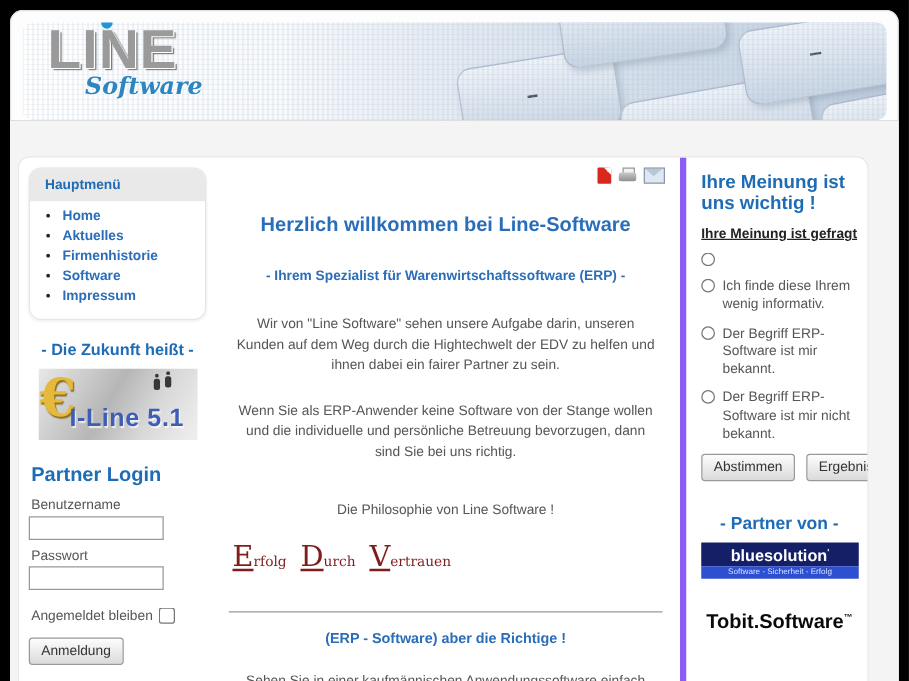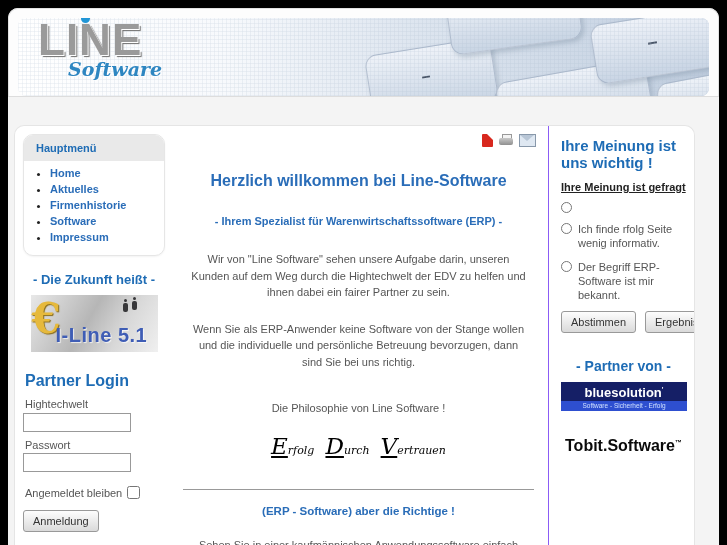--- a/index.html
+++ b/index.html
@@ -39,21 +39,21 @@
   .handle::before { content:""; position:absolute; left:50%; top:0; bottom:2px; width:1px; background:#ccc; }
   .handle::after  { content:""; position:absolute; top:5px; left:3px; right:3px; height:1px; background:#ccc; }
 
   
   .content-zone { position:absolute; top:89px; left:0; right:0; bottom:0; background:#f4f4f4; }
   .card { position:absolute; top:28px; left:6px; right:24px; bottom:0; background:#fff;
     border:1px solid #e5e5e5; border-bottom:none; border-radius:10px 10px 0 0;
     display:flex; overflow:hidden; }
 
   .col-left   { width:154px; padding:8px 4px 0 8px; box-sizing:border-box; }
-  .col-center { flex:1; padding:6px 14px 0; border-right:1px solid #8b5cf6;
+  .col-center { flex:1; padding:6px 14px 0; border-right:5px solid #8b5cf6;
     box-sizing:border-box; position:relative; }
   .col-right  { width:145px; padding:8px 8px 0 12px; box-sizing:border-box; }
 
   
   .menu-box { border:1px solid #e6e6e6; border-radius:10px; background:#fff;
     box-shadow:0 1px 2px rgba(0,0,0,.05); }
   .menu-head { background:#e9e9e9; border-radius:9px 9px 0 0; padding:7px 12px;
     color:#1e6cb5; font-weight:bold; font-size:11px; }
   .menu-list { list-style:disc; margin:6px 0 12px; padding:0 6px 0 26px; }
   .menu-list li { font-size:11px; margin:4px 0; color:#222; }
@@ -93,22 +93,22 @@
     background:#f4f4f4; border:1px solid #999; }
   .icon-print::after { content:""; position:absolute; left:0; top:4px; width:14px; height:7px;
     background:linear-gradient(#c9c9c9,#8f8f8f); border-radius:2px; }
   .icon-mail { width:15px; height:11px; background:#dfe8f2; border:1px solid #8898aa; position:relative; }
   .icon-mail::before { content:""; position:absolute; left:0; top:0;
     border-left:7px solid transparent; border-right:7px solid transparent; border-top:6px solid #b8c6d6; }
 
   .main-title { text-align:center; color:#2a6db8; font-size:16px; font-weight:bold; margin:40px 0 0; }
   .main-sub { text-align:center; color:#2a6db8; font-size:11px; font-weight:bold; margin:25px 0 0; }
   .para { text-align:center; color:#555; font-size:11px; line-height:1.5; margin:20px 6px 0; }
-  .motto { text-align:center; margin-top:16px; color:#000000;
-    font-family:"DejaVu Serif",serif; font-style:italic; }
+  .motto { text-align:left; margin-top:16px; color:#7f1d1d;
+    font-family:"DejaVu Serif",serif; }
   .motto b { font-size:23px; font-weight:normal; text-decoration:underline; }
   .motto span { font-size:11px; }
   .motto .word { margin:0 3px; white-space:nowrap; }
   .rule { border:none; border-top:1px solid #999; margin:30px 0 0; }
   .erp-head { text-align:center; color:#2a6db8; font-weight:bold; font-size:11.5px; margin-top:15px; }
 
   
   .poll-title { color:#1e6cb5; font-weight:bold; font-size:15px; line-height:1.1; margin:4px 0 10px; }
   .poll-q { color:#222; font-weight:bold; font-size:11px; margin:0 0 8px;text-decoration:underline; }
   .poll-option { display:flex; gap:6px; font-size:11px; color:#555; line-height:1.3;
@@ -166,21 +166,21 @@
 
         <div class="future-head">- Die Zukunft heißt -</div>
         <div class="iline-img">
           <span class="euro">€</span>
           <span class="iline-text">I-Line 5.1</span>
           <span class="person" style="left:92px; top:4px;"></span>
           <span class="person" style="left:101px; top:2px;"></span>
         </div>
 
         <div class="login-title">Partner Login</div>
-        <div class="form-label">Hightechwelt</div>
+        <div class="form-label">Benutzername</div>
         <input class="text-input" type="text" style="">
         <div class="form-label">Passwort</div>
         <input class="text-input" type="password" style="">
         <div class="remember-row">
           <span>Angemeldet bleiben</span>
           <input type="checkbox" style="">
         </div>
         <button class="btn">Anmeldung</button>
         
 
@@ -216,25 +216,29 @@
 
       <div class="col-right">
         <div class="poll-title">Ihre Meinung ist uns wichtig !</div>
         <div class="poll-q">Ihre Meinung ist gefragt</div>
 
         <label class="poll-option">
           <input type="radio" name="poll" style="">
         </label>
         <label class="poll-option">
           <input type="radio" name="poll" style="">
-          <span>Ich finde rfolg Seite wenig informativ.</span>
+          <span>Ich finde diese Ihrem wenig informativ.</span>
         </label>
         <label class="poll-option">
           <input type="radio" name="poll" style="">
           <span>Der Begriff ERP-Software ist mir bekannt.</span>
+        </label>
+        <label class="poll-option">
+          <input type="radio" name="poll" style="">
+          <span>Der Begriff ERP-Software ist mir nicht bekannt.</span>
         </label>
 
         <div class="poll-buttons">
           <button class="btn">Abstimmen</button>
           <button class="btn">Ergebnis</button>
         </div>
 
         <div class="partner-head">- Partner von -</div>
 
         <div class="logo-blue">

